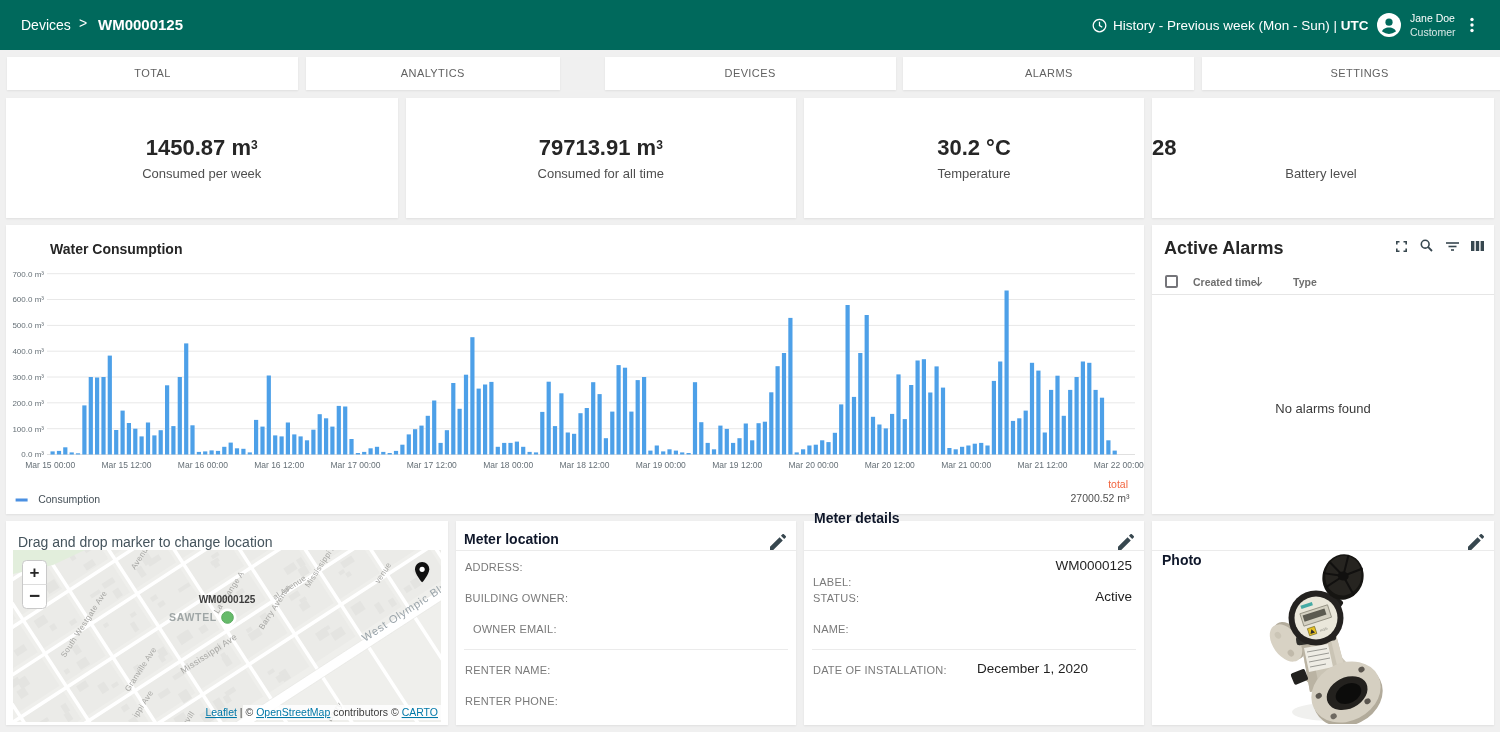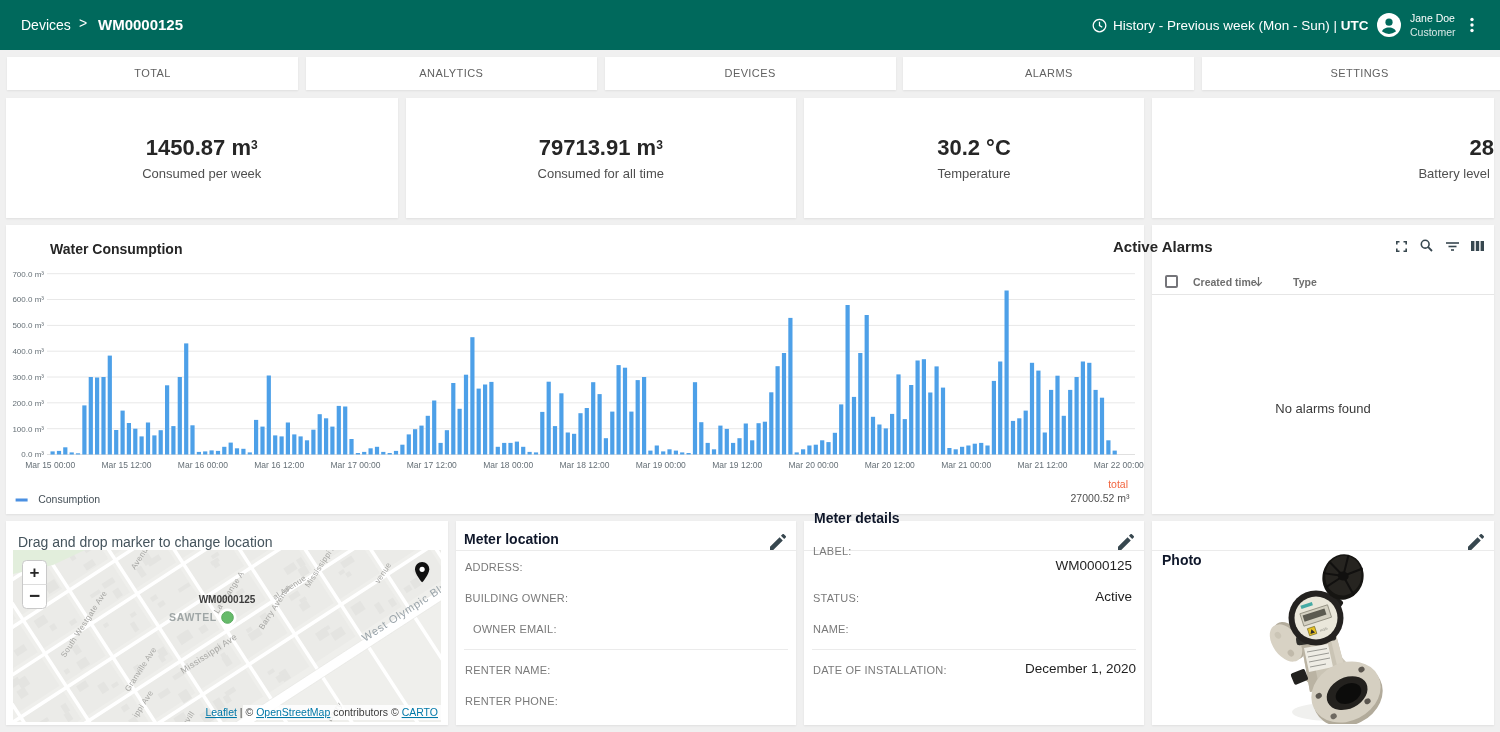--- a/index.html
+++ b/index.html
@@ -27,37 +27,37 @@
   </svg>
 <div class="abs" style="left:1410px;top:12px;font-size:10.5px;color:#fff;">Jane Doe</div>
 <div class="abs" style="left:1410px;top:25.5px;font-size:10.5px;color:rgba(255,255,255,0.85);">Customer</div>
 <svg class="abs" style="left:1464px;top:17px" width="16" height="16" viewBox="0 0 16 16">
     <circle cx="8" cy="2.5" r="1.7" fill="#fff"></circle>
     <circle cx="8" cy="8" r="1.7" fill="#fff"></circle>
     <circle cx="8" cy="13.5" r="1.7" fill="#fff"></circle>
   </svg>
 
 <div class="card" style="left:7.0px;top:56.5px;width:291.0px;height:33.5px;display:flex;align-items:center;justify-content:center;font-size:11px;color:#616161;letter-spacing:0.4px;">TOTAL</div>
-<div class="card" style="left:305.8px;top:56.5px;width:291.0px;height:33.5px;display:flex;align-items:center;justify-content:center;font-size:11px;color:#616161;letter-spacing:0.4px;">ANALYTICS</div>
+<div class="card" style="left:305.8px;top:56.5px;width:254px;height:33.5px;display:flex;align-items:center;justify-content:center;font-size:11px;color:#616161;letter-spacing:0.4px;">ANALYTICS</div>
 <div class="card" style="left:604.6px;top:56.5px;width:291.0px;height:33.5px;display:flex;align-items:center;justify-content:center;font-size:11px;color:#616161;letter-spacing:0.4px;">DEVICES</div>
 <div class="card" style="left:903.4px;top:56.5px;width:291.0px;height:33.5px;display:flex;align-items:center;justify-content:center;font-size:11px;color:#616161;letter-spacing:0.4px;">ALARMS</div>
 <div class="card" style="left:1202.2px;top:56.5px;width:315px;height:33.5px;display:flex;align-items:center;justify-content:center;font-size:11px;color:#616161;letter-spacing:0.4px;">SETTINGS</div>
 
 <div class="card" style="left:6px;top:97.5px;width:391.5px;height:120px;"></div>
 <div class="abs" style="left:6px;top:135px;width:391.5px;text-align:center;font-size:22px;font-weight:bold;color:#262626;">1450.87 m<sup style="font-size:12px;position:relative;top:2px;">3</sup></div>
 <div class="abs" style="left:6px;top:166px;width:391.5px;text-align:center;font-size:13px;color:#4f4f4f;">Consumed per week</div>
 <div class="card" style="left:405.5px;top:97.5px;width:390.5px;height:120px;"></div>
 <div class="abs" style="left:405.5px;top:135px;width:390.5px;text-align:center;font-size:22px;font-weight:bold;color:#262626;">79713.91 m<sup style="font-size:12px;position:relative;top:2px;">3</sup></div>
 <div class="abs" style="left:405.5px;top:166px;width:390.5px;text-align:center;font-size:13px;color:#4f4f4f;">Consumed for all time</div>
 <div class="card" style="left:804px;top:97.5px;width:340px;height:120px;"></div>
 <div class="abs" style="left:804px;top:135px;width:340px;text-align:center;font-size:22px;font-weight:bold;color:#262626;">30.2 °C</div>
 <div class="abs" style="left:804px;top:166px;width:340px;text-align:center;font-size:13px;color:#4f4f4f;">Temperature</div>
 <div class="card" style="left:1152px;top:97.5px;width:342px;height:120px;"></div>
-<div class="abs" style="left:1152px;top:135px;width:342px;text-align:right;font-size:22px;font-weight:bold;color:#262626;">28</div>
-<div class="abs" style="left:1152px;top:166px;width:338px;text-align:right;font-size:13px;color:#4f4f4f;">Battery level</div>
+<div class="abs" style="left:1152px;top:135px;width:342px;text-align:left;font-size:22px;font-weight:bold;color:#262626;">28</div>
+<div class="abs" style="left:1152px;top:166px;width:338px;text-align:center;font-size:13px;color:#4f4f4f;">Battery level</div>
 
 <div class="card" style="left:6px;top:224.5px;width:1138px;height:289px;"></div>
 <div class="abs" style="left:22px;top:240.5px;font-size:14px;font-weight:bold;color:#262626;margin-left:28px;">Water Consumption</div>
 <svg class="abs" style="left:6px;top:224.5px;overflow:visible" width="1138" height="289">
 <line x1="41" y1="229.5" x2="1129" y2="229.5" stroke="#e0e0e0" stroke-width="1"></line>
 <text x="38" y="232.3" text-anchor="end" font-size="8" fill="#667077">0.0 m³</text>
 <line x1="41" y1="203.7" x2="1129" y2="203.7" stroke="#e8e8e8" stroke-width="1"></line>
 <text x="38" y="206.5" text-anchor="end" font-size="8" fill="#667077">100.0 m³</text>
 <line x1="41" y1="177.8" x2="1129" y2="177.8" stroke="#e8e8e8" stroke-width="1"></line>
 <text x="38" y="180.6" text-anchor="end" font-size="8" fill="#667077">200.0 m³</text>
@@ -254,21 +254,21 @@
 <text x="960.2" y="243" text-anchor="middle" font-size="8.5" fill="#667077">Mar 21 00:00</text>
 <text x="1036.5" y="243" text-anchor="middle" font-size="8.5" fill="#667077">Mar 21 12:00</text>
 <text x="1112.8" y="243" text-anchor="middle" font-size="8.5" fill="#667077">Mar 22 00:00</text>
 <rect x="9.6" y="273.5" width="12" height="3" fill="#4a90e2"></rect>
 <text x="32.2" y="277.7" style="font-size:10.5px;fill:#455058">Consumption</text>
 <text x="1122" y="262.5" text-anchor="end" style="font-size:10.5px;fill:#f2653f">total</text>
 <text x="1123.5" y="276.5" text-anchor="end" style="font-size:10.5px;fill:#4f4f4f">27000.52 m³</text>
 </svg>
 
 <div class="card" style="left:1152px;top:224.5px;width:342px;height:289px;"></div>
-<div class="abs" style="left:1113px;top:238px;font-size:15px;font-weight:bold;color:#262626;">Active Alarms</div>
+<div class="abs" style="left:1164px;top:238px;font-size:18px;font-weight:bold;color:#262626;">Active Alarms</div>
 <svg class="abs" style="left:1396px;top:240.5px" width="11" height="11" viewBox="0 0 11 11">
     <path fill="none" stroke="#37474f" stroke-width="1.6" d="M0.8 3.5 V0.8 H3.5 M7.5 0.8 H10.2 V3.5 M10.2 7.5 V10.2 H7.5 M3.5 10.2 H0.8 V7.5"></path>
   </svg>
 <svg class="abs" style="left:1420px;top:239px" width="13" height="13" viewBox="0 0 13 13">
     <circle cx="5.2" cy="5.2" r="3.9" fill="none" stroke="#37474f" stroke-width="1.6"></circle>
     <line x1="8.2" y1="8.2" x2="12" y2="12" stroke="#37474f" stroke-width="1.8"></line>
   </svg>
 <svg class="abs" style="left:1446px;top:242px" width="13" height="9" viewBox="0 0 13 9">
     <g stroke="#37474f" stroke-width="1.6">
       <line x1="0" y1="1" x2="13" y2="1"></line>
@@ -1594,28 +1594,28 @@
 <div class="abs" style="left:464px;top:648.5px;width:324px;border-top:1px solid #ebebeb;"></div>
 <div class="abs flabel" style="left:465px;top:663.5px;">RENTER NAME:</div>
 <div class="abs flabel" style="left:465px;top:694.5px;">RENTER PHONE:</div>
 
 <div class="card" style="left:804px;top:520.5px;width:340px;height:204px;"></div>
 <div class="abs ttl" style="left:814px;top:510px;">Meter details</div>
 <svg style="position:absolute;left:1118px;top:534px" width="16" height="16" viewBox="0 0 16 16">
     <path d="M0 12.76V16h3.24L12.8 6.44 9.56 3.2 0 12.76zM15.71 3.53c.39-.39.39-1.02 0-1.41L13.88.29c-.39-.39-1.02-.39-1.41 0l-1.52 1.52 3.24 3.24 1.52-1.52z" fill="#37474f"></path>
   </svg>
 <div class="abs" style="left:804px;top:549.5px;width:340px;border-top:1px solid #ebebeb;"></div>
-<div class="abs flabel" style="left:813px;top:545px;">LABEL:</div>
+<div class="abs flabel" style="left:813px;top:576px;">LABEL:</div>
 <div class="abs fval" style="left:804px;top:558px;width:328px;text-align:right;">WM0000125</div>
 <div class="abs flabel" style="left:813px;top:591.5px;">STATUS:</div>
 <div class="abs fval" style="left:804px;top:589px;width:328px;text-align:right;">Active</div>
 <div class="abs flabel" style="left:813px;top:622.5px;">NAME:</div>
 <div class="abs" style="left:812px;top:648.5px;width:324px;border-top:1px solid #ebebeb;"></div>
 <div class="abs flabel" style="left:813px;top:663.5px;">DATE OF INSTALLATION:</div>
-<div class="abs fval" style="left:808px;top:661px;width:328px;text-align:right;">December 1, 2020</div>
+<div class="abs fval" style="left:760px;top:661px;width:328px;text-align:right;">December 1, 2020</div>
 
 <div class="card" style="left:1152px;top:520.5px;width:342px;height:204px;"></div>
 <div class="abs ttl" style="left:1162px;top:552px;">Photo</div>
 <svg style="position:absolute;left:1468px;top:534px" width="16" height="16" viewBox="0 0 16 16">
     <path d="M0 12.76V16h3.24L12.8 6.44 9.56 3.2 0 12.76zM15.71 3.53c.39-.39.39-1.02 0-1.41L13.88.29c-.39-.39-1.02-.39-1.41 0l-1.52 1.52 3.24 3.24 1.52-1.52z" fill="#37474f"></path>
   </svg>
 <div class="abs" style="left:1152px;top:549.5px;width:342px;border-top:1px solid #ebebeb;"></div>
 <svg class="abs" style="left:1152px;top:550px" width="342" height="174" font-family="'Liberation Sans',sans-serif">
 <g>
 <ellipse cx="178" cy="162" rx="38" ry="9" fill="#f0f0ee"></ellipse>

